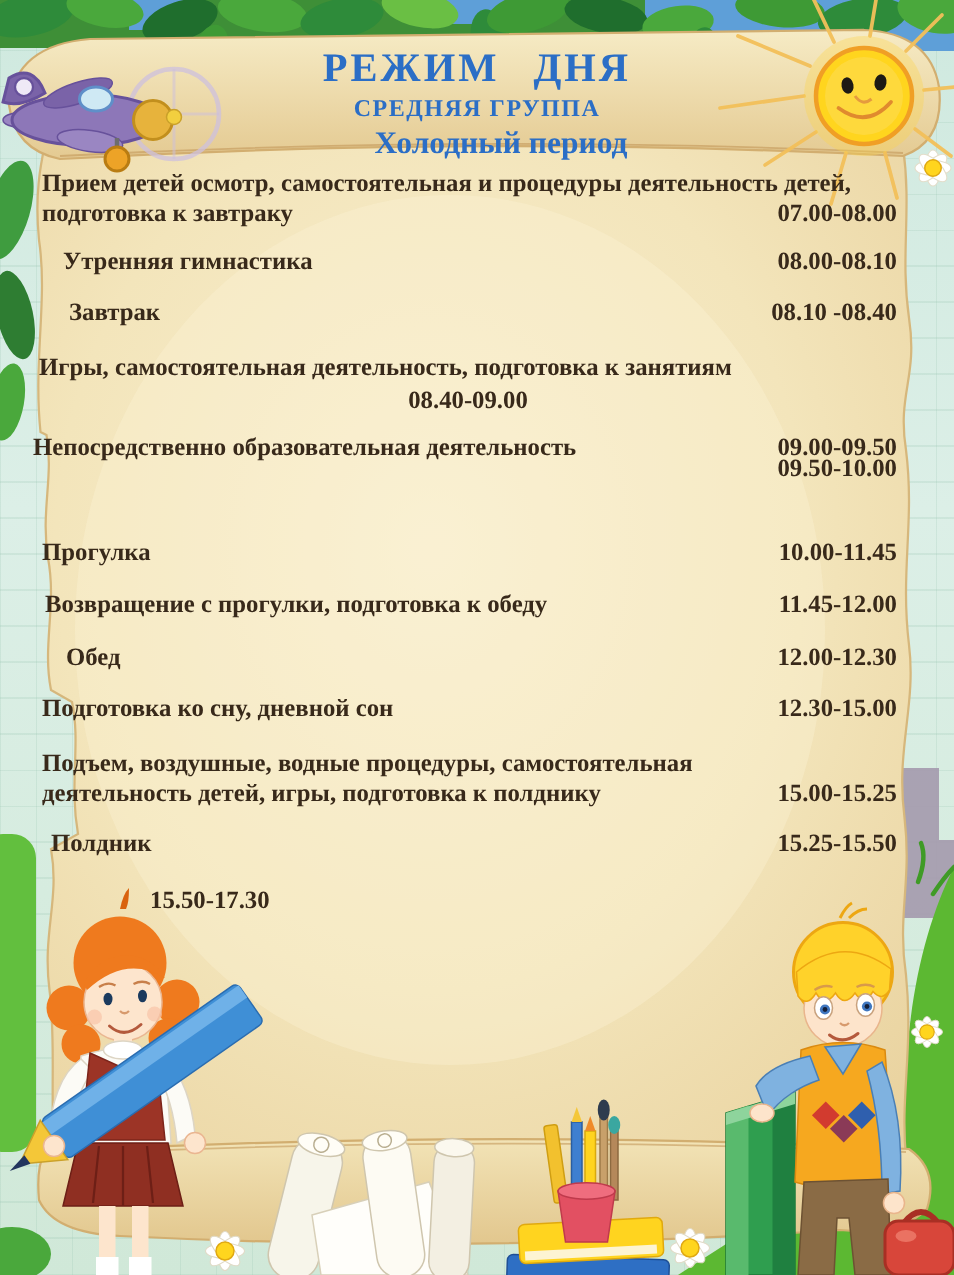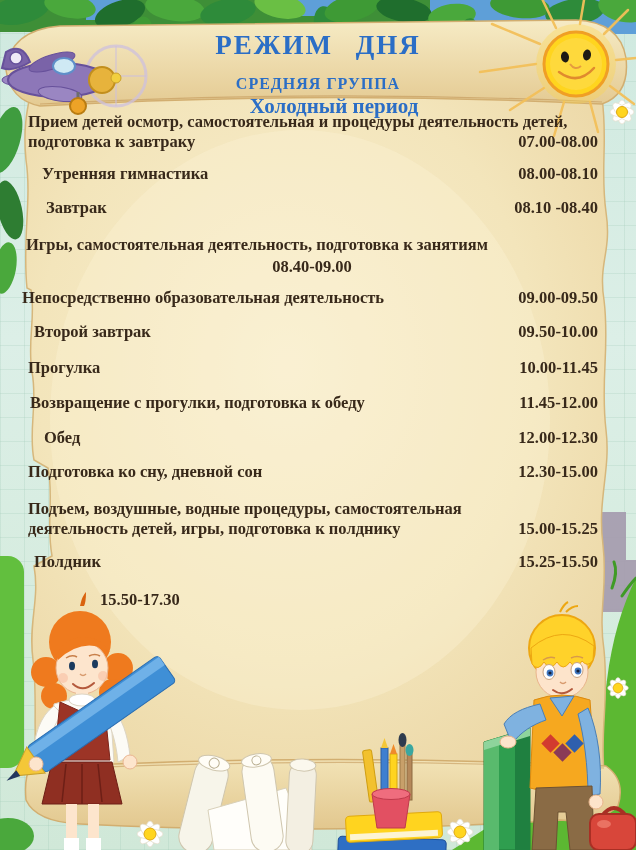--- a/index.html
+++ b/index.html
@@ -7,21 +7,21 @@
          font-family:"Liberation Serif","DejaVu Serif",serif;
          background:linear-gradient(180deg,#cfe9df,#dcefe7 40%,#d6ecdf 70%,#d0e8d8);}
   .grid{position:absolute;inset:0;
         background:
           repeating-linear-gradient(0deg, rgba(150,195,175,.22) 0 1px, transparent 1px 24px),
           repeating-linear-gradient(90deg, rgba(150,195,175,.22) 0 1px, transparent 1px 24px);}
   svg.layer{position:absolute;left:0;top:0;width:636px;height:850px;pointer-events:none;}
   .title{position:absolute;top:30px;left:0;right:0;text-align:center;
          color:#2b6ec6;font-weight:bold;z-index:30;}
   .t1{font-size:27px;letter-spacing:2px;word-spacing:14px;}
-  .t2{font-size:16px;letter-spacing:1px;margin-top:14px;}
+  .t2{font-size:16px;letter-spacing:1px;margin-top:3px;}
   .t3{font-size:21px;margin-top:1px;margin-left:32px;}
   .row{position:absolute;left:22px;right:38px;font-weight:bold;font-size:16.5px;
        line-height:20px;color:#38291a;z-index:40;}
   .row .time{position:absolute;right:0;bottom:0;white-space:nowrap;}
   .r1{top:112px;padding-left:6px}.r1 .act{display:block;max-width:552px}
   .r2{top:164px;padding-left:20px}
   .r3{top:198px;padding-left:24px}
   .r4{top:235px;padding-left:4px}
   .r4 .time{position:static;display:block;text-align:center;margin-top:2px}
   .r5{top:288px}
@@ -324,21 +324,20 @@
   </div>
   <div class="row r4">
     <span class="act">Игры, самостоятельная деятельность, подготовка  к занятиям</span>
     <span class="time">08.40-09.00</span>
   </div>
   <div class="row r5">
     <span class="act">Непосредственно образовательная деятельность</span>
     <span class="time">09.00-09.50</span>
   </div>
   <div class="row r6">
-    <span class="act">Второй завтрак</span>
     <span class="time">09.50-10.00</span>
   </div>
   <div class="row r7">
     <span class="act">Прогулка</span>
     <span class="time">10.00-11.45</span>
   </div>
   <div class="row r8">
     <span class="act">Возвращение с прогулки, подготовка к обеду</span>
     <span class="time">11.45-12.00</span>
   </div>

